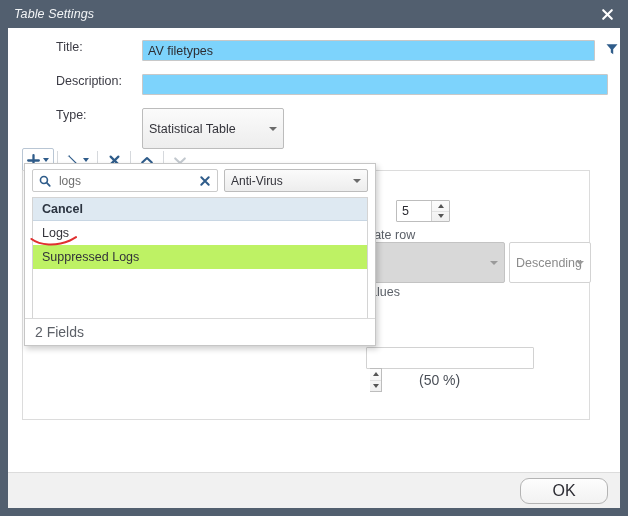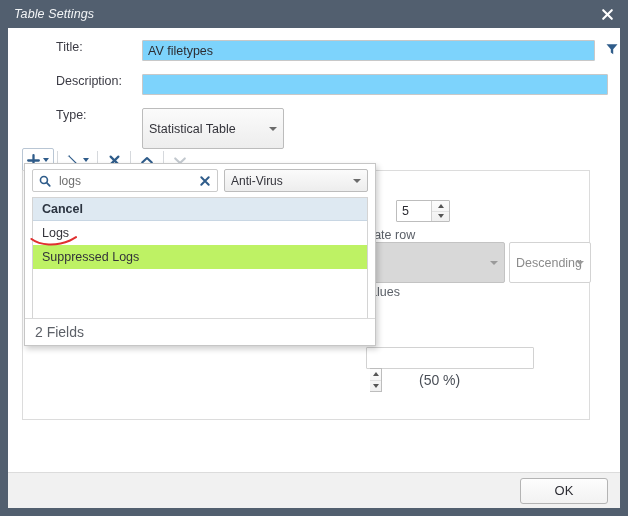--- a/index.html
+++ b/index.html
@@ -409,24 +409,24 @@
     align-items: center;
     justify-content: flex-end;
     padding-right: 12px;
     gap: 10px;
     z-index: 10;
   }
   .btn {
     width: 88px;
     height: 26px;
     border: 1px solid #b4b4b4;
-    border-radius: 3px;
+    border-radius: 9px;
     background: linear-gradient(to bottom,#fdfdfd,#f2f2f2);
     font-family: "Liberation Sans", sans-serif;
-    font-size: 13px;
+    font-size: 16px;
     color: #2c2c33;
     cursor: pointer;
   }
 </style>
 </head>
 <body>
 
 <div id="app">
 
   <div class="titlebar">

